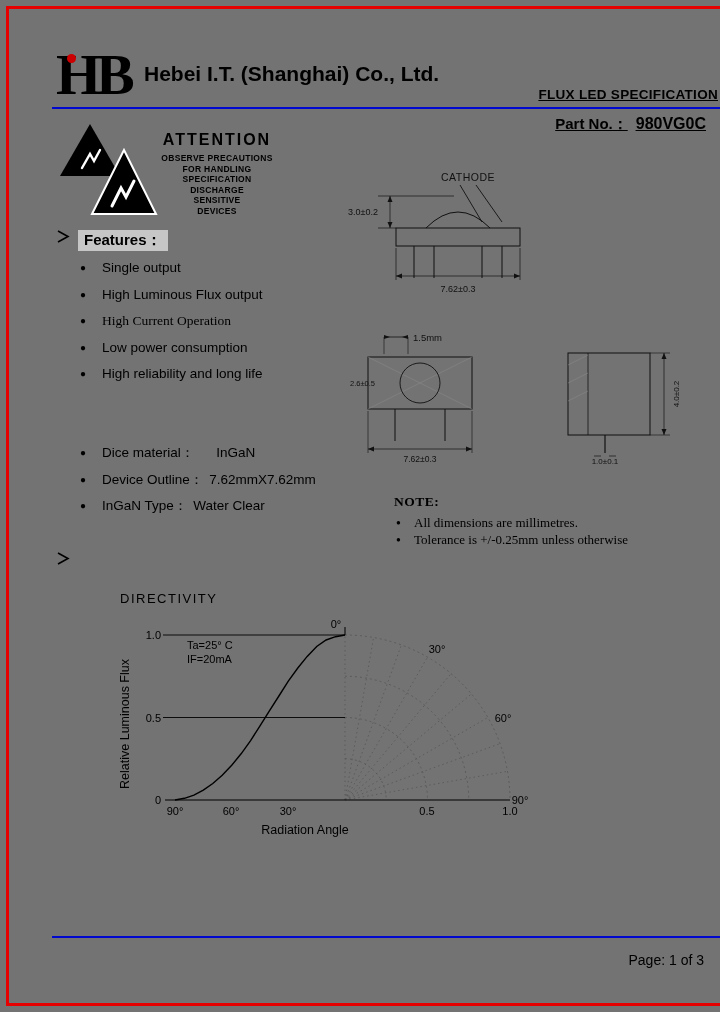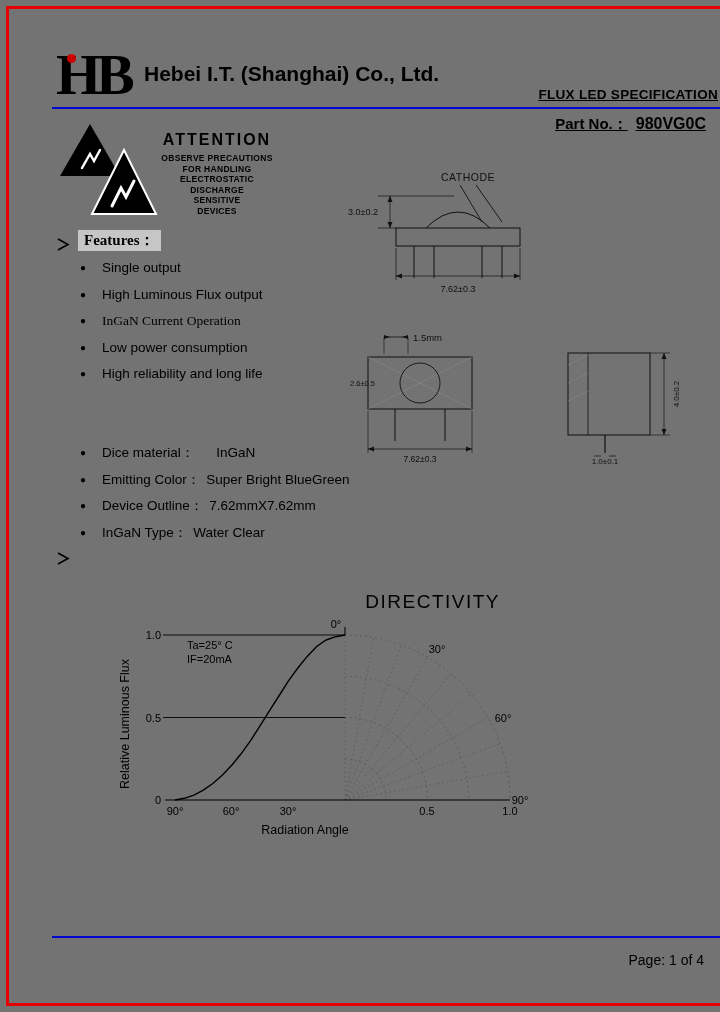--- a/index.html
+++ b/index.html
@@ -27,21 +27,21 @@
   .attention-block { position:absolute; left:156px; top:131px; width:122px; text-align:center; }
   .attention-title { font-size:16px; font-weight:bold; letter-spacing:2px; margin-bottom:4px; }
   .attention-lines div { font-size:8.5px; font-weight:bold; line-height:10.5px; letter-spacing:.3px; }
 
   
   .draw-top { position:absolute; left:348px; top:166px; }
   .draw-side { position:absolute; left:350px; top:323px; }
   .draw-top text, .draw-side text { font-family:"Liberation Sans",sans-serif; fill:#111; }
 
   
-  .section-head { position:absolute; display:flex; align-items:flex-end; gap:8px;font-family:Liberation Serif, serif; }
+  .section-head { position:absolute; display:flex; align-items:flex-start; gap:8px; }
   .section-title { background:#c6c6c6; font-weight:bold; font-size:15px; padding:1px 6px; }
   #features-head { left:56px; top:230px; }
   #desc-head { left:56px; top:415px; }
   #lone-arrow { left:56px; top:552px; }
   ul.doc-list { position:absolute; list-style:none; margin:0; padding:0; }
   #features-list { left:80px; top:255px; }
   #desc-list { left:80px; top:440px; }
   ul.doc-list li { font-size:13.5px; line-height:26.5px; padding-left:22px; position:relative; white-space:nowrap; }
   ul.doc-list li::before { content:"●"; position:absolute; left:0; font-size:10px; }
   .serif { font-family:"Liberation Serif",serif; font-size:14px; }
@@ -49,22 +49,22 @@
   .gap-wide { margin-left:22px; }
 
   
   .note-block { position:absolute; left:394px; top:494px; width:292px;
     font-family:"Liberation Serif",serif; }
   .note-title { font-weight:bold; font-size:13.5px; margin-bottom:4px; letter-spacing:.5px; }
   .note-item { font-size:13px; line-height:17px; padding-left:20px; position:relative; }
   .note-item::before { content:"●"; position:absolute; left:2px; font-size:8px; }
 
   
-  .chart-title { position:absolute; left:120px; top:591px; width:380px; text-align:right;
-    font-size:19px; letter-spacing:1.5px; }
+  .chart-title { position:absolute; left:120px; top:591px; width:380px; text-align:left;
+    font-size:13px; letter-spacing:1.5px; }
   .chart-svg { position:absolute; left:115px; top:612px; }
   .chart-svg text { font-family:"Liberation Sans",sans-serif; fill:#000; }
 
   
   .footer-rule { position:absolute; left:52px; right:44px; top:936px; height:2px; background:#0008d0; }
   .footer-text { position:absolute; right:60px; top:952px; font-size:14px; }
 </style>
 </head>
 <body>
 
@@ -86,21 +86,21 @@
     <polygon points="30,0 0,52 60,52" fill="#000"></polygon>
     <polygon points="64,26 32,90 96,90" fill="#000" stroke="#fff" stroke-width="2"></polygon>
     <path d="M52,82 L61,64 L66,73 L74,57" fill="none" stroke="#fff" stroke-width="3" stroke-linecap="round"></path>
     <path d="M22,44 L30,30 L34,37 L40,26" fill="none" stroke="#fff" stroke-width="2.4" stroke-linecap="round"></path>
   </svg>
   <div class="attention-block">
     <div class="attention-title">ATTENTION</div>
     <div class="attention-lines">
       <div>OBSERVE PRECAUTIONS</div>
       <div>FOR HANDLING</div>
-      <div>ELECTROSTATIC</div>
+      <div>SPECIFICATION</div>
       <div>DISCHARGE</div>
       <div>SENSITIVE</div>
       <div>DEVICES</div>
     </div>
   </div>
 
   <svg class="draw-top" width="225" height="135" viewBox="0 0 225 135">
     <text x="120" y="15" font-size="10.5" letter-spacing="0.5" text-anchor="middle">CATHODE</text>
     <line x1="112" y1="19" x2="134" y2="56" stroke="#111" stroke-width="0.9"></line>
     <line x1="128" y1="19" x2="154" y2="56" stroke="#111" stroke-width="0.9"></line>
@@ -168,32 +168,36 @@
 
   <div class="section-head" id="features-head">
     <svg width="14" height="13" viewBox="0 0 14 13">
       <path d="M2 1 L12 6.5 L2 12" fill="none" stroke="#000" stroke-width="1.6"></path>
     </svg>
     <span class="section-title">Features：</span>
   </div>
   <ul class="doc-list" id="features-list">
     <li>Single output</li>
     <li>High Luminous Flux output</li>
-    <li class="serif">InGaN Current Operation</li>
+    <li class="serif">High Current Operation</li>
     <li>Low power consumption</li>
     <li>High reliability and long life</li>
   </ul>
 
   <ul class="doc-list" id="desc-list">
     <li><span>Dice material：</span><span class="desc-value gap-wide">InGaN</span></li>
-    <li><span>Emitting Color：</span><span class="desc-value">Super Bright BlueGreen</span></li>
     <li><span>Device Outline：</span><span class="desc-value">7.62mmX7.62mm</span></li>
     <li><span>InGaN Type：</span><span class="desc-value">Water Clear</span></li>
   </ul>
 
+  <div class="note-block">
+    <div class="note-title">NOTE:</div>
+    <div class="note-item">All dimensions are millimetres.</div>
+    <div class="note-item">Tolerance is +/-0.25mm unless otherwise</div>
+  </div>
 
   <div class="section-head" id="lone-arrow">
     <svg width="14" height="13" viewBox="0 0 14 13">
       <path d="M2 1 L12 6.5 L2 12" fill="none" stroke="#000" stroke-width="1.6"></path>
     </svg>
   </div>
 
   <div class="chart-title">DIRECTIVITY</div>
   <svg class="chart-svg" width="440" height="235" viewBox="0 0 440 235">
 
@@ -235,14 +239,14 @@
     <text x="116" y="203" font-size="11" text-anchor="middle">60°</text>
     <text x="173" y="203" font-size="11" text-anchor="middle">30°</text>
     <text x="312" y="203" font-size="11" text-anchor="middle">0.5</text>
     <text x="395" y="203" font-size="11" text-anchor="middle">1.0</text>
 
     <text x="190" y="222" font-size="12.5" text-anchor="middle">Radiation Angle</text>
     <text x="14" y="112" font-size="12.5" text-anchor="middle" transform="rotate(-90 14 112)">Relative Luminous Flux</text>
   </svg>
 
   <div class="footer-rule"></div>
-  <div class="footer-text">Page: 1 of 4</div>
+  <div class="footer-text">Page: 1 of 3</div>
 </div>
 
 </body></html>

